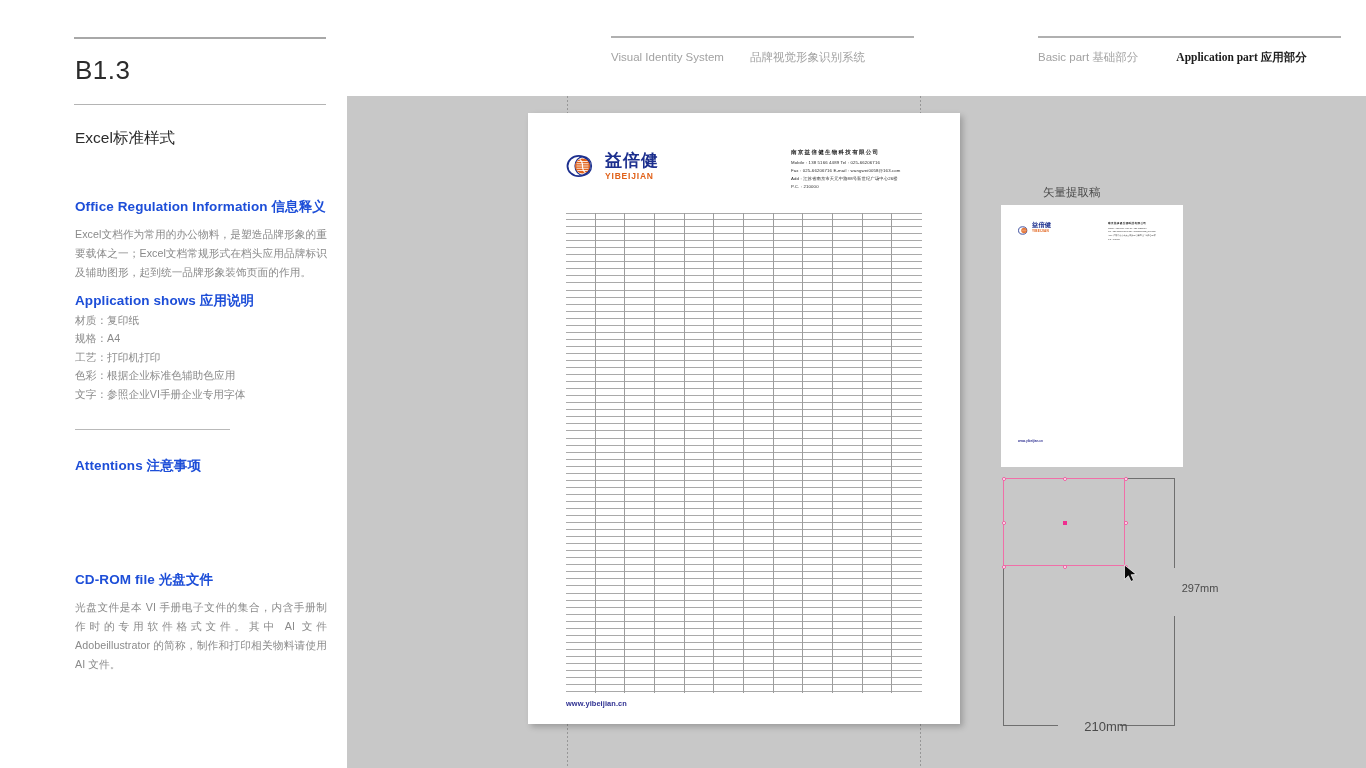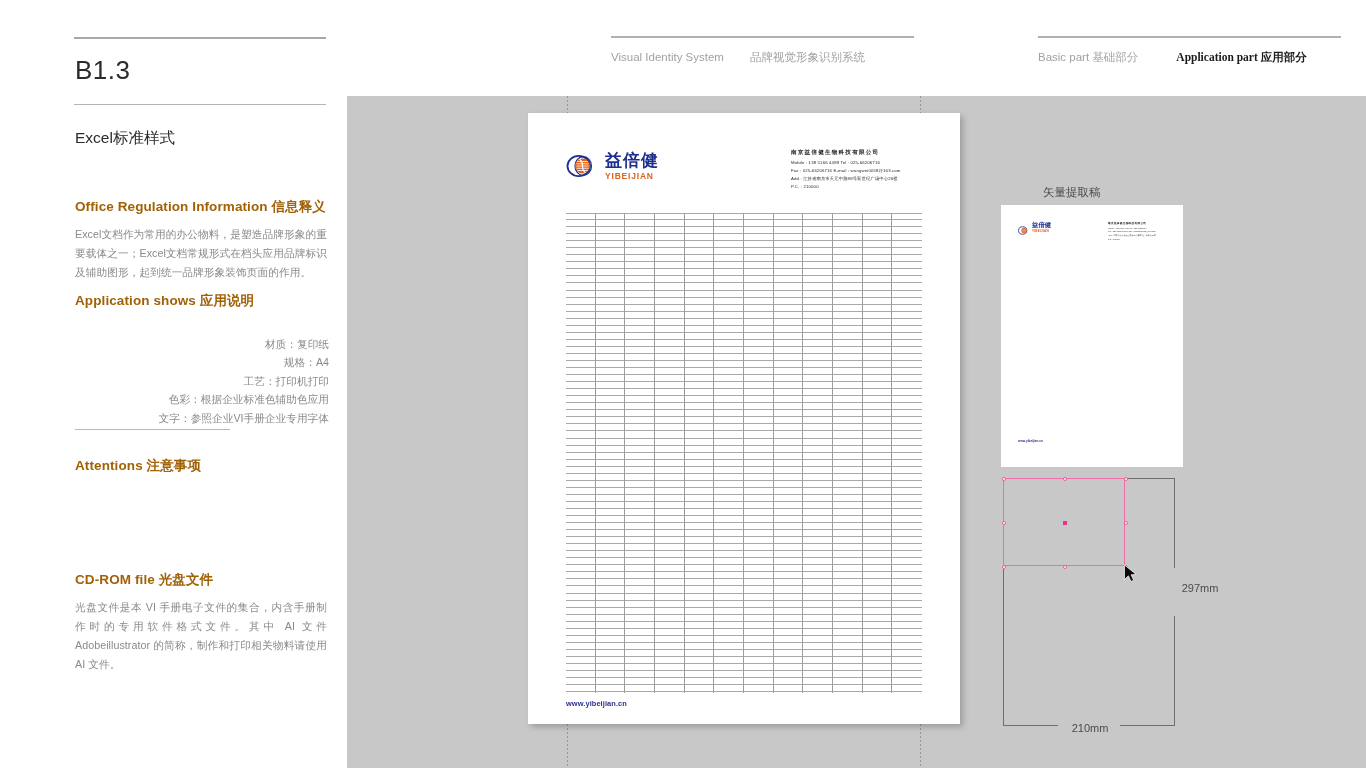--- a/index.html
+++ b/index.html
@@ -17,21 +17,21 @@
   .rule.thin { height: 1px; background: #b4b4b4; }
   .rule.short { width: 155px; background: #b9b9b9; height: 1px; }
 
   .sec-code {
     font-size: 26px; color: #2b2b2b; letter-spacing: .5px;
     font-weight: 400; line-height: 1;
   }
   .sec-title { font-size: 15.5px; color: #2b2b2b; font-weight: 400; }
 
   .blk-h {
-    font-size: 13.5px; color: #a16207; font-weight: 700;
+    font-size: 13.5px; color: #1d4ed8; font-weight: 700;
     letter-spacing: .1px;
   }
   .blk-p {
     font-size: 10.7px; color: #8a8a8a; line-height: 1.78;
     letter-spacing: .05px; text-align: justify;
   }
   .spec-line {
     font-size: 10.7px; color: #8a8a8a; line-height: 1.72;
   }
 
@@ -120,22 +120,22 @@
     position:absolute; inset:0;
     border:1px solid #6f6f6f;
     border-right-color: transparent;
     border-bottom-color: transparent;
   }
   .dim-edge-r { position:absolute; right:0; top:0; width:1px; height:248px; background:#6f6f6f; }
   .dim-edge-b { position:absolute; left:0; bottom:0; height:1px; width:172px; background:#6f6f6f; }
   .dim-gap-r { position:absolute; right:-1px; top:90px; width:3px; height:48px; background:#c8c8c8; }
   .dim-gap-b { position:absolute; left:55px; bottom:-1px; height:3px; width:62px; background:#c8c8c8; }
   .dim-label-h {
-    position:absolute; left:52px; bottom:-8px; width:70px;
-    text-align:center; font-size:11px; color:#4b4b4b;
+    position:absolute; left:68px; bottom:-8px; width:70px;
+    text-align:center; font-size:13px; color:#4b4b4b;
   }
   .dim-label-v {
     position:absolute; right:-51px; top:104px; width:52px;
     text-align:center; font-size:11px; color:#4b4b4b;
   }
   .sel-rect {
     position:absolute; left:0; top:0; width:122px; height:88px;
     border:1px solid #f06fa8;
   }
   .handle {
@@ -162,21 +162,21 @@
 
     <div style="position:absolute;top:128px;left:1px;" class="sec-title">Excel标准样式</div>
 
     <div style="position:absolute;top:198px;left:1px;width:254px;">
       <div class="blk-h">Office Regulation Information 信息释义</div>
       <div class="blk-p" style="margin-top:9px;width:252px;">Excel文档作为常用的办公物料，是塑造品牌形象的重要载体之一；Excel文档常规形式在档头应用品牌标识及辅助图形，起到统一品牌形象装饰页面的作用。</div>
     </div>
 
     <div style="position:absolute;top:292px;left:1px;width:254px;">
       <div class="blk-h">Application shows 应用说明</div>
-      <div style="margin-top:25px;text-align:right;">
+      <div style="margin-top:1px;">
         <div class="spec-line">材质：复印纸</div>
         <div class="spec-line">规格：A4</div>
         <div class="spec-line">工艺：打印机打印</div>
         <div class="spec-line">色彩：根据企业标准色辅助色应用</div>
         <div class="spec-line">文字：参照企业VI手册企业专用字体</div>
       </div>
     </div>
 
     <div class="rule short" style="position:absolute;top:429px;left:1px;"></div>
 

